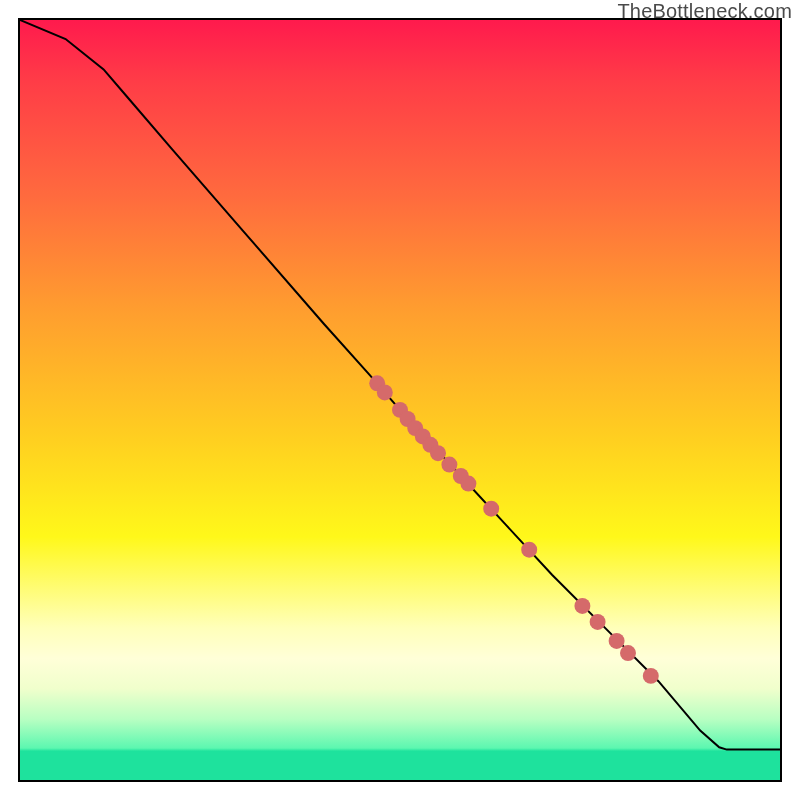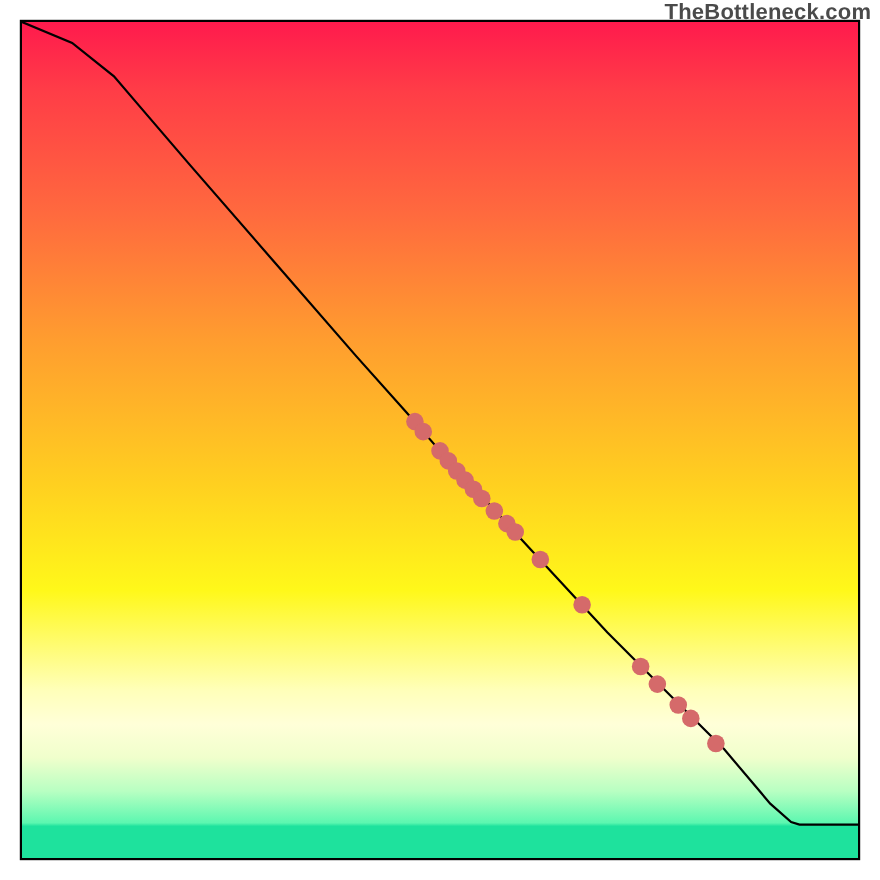--- a/index.html
+++ b/index.html
@@ -49,21 +49,21 @@
     position: absolute;
     inset: 0;
     width: 100%;
     height: 100%;
   }
   .attribution {
     position: absolute;
     top: 0px;
     right: 8px;
     font-size: 20px;
-    font-weight: 700;
+    font-weight: 400;
     color: #4a4a4a;
     letter-spacing: 0.2px;
     text-align: right;
   }
 </style>
 </head>
 <body>
 
 <div class="frame">
   <div class="attribution">TheBottleneck.com</div>

